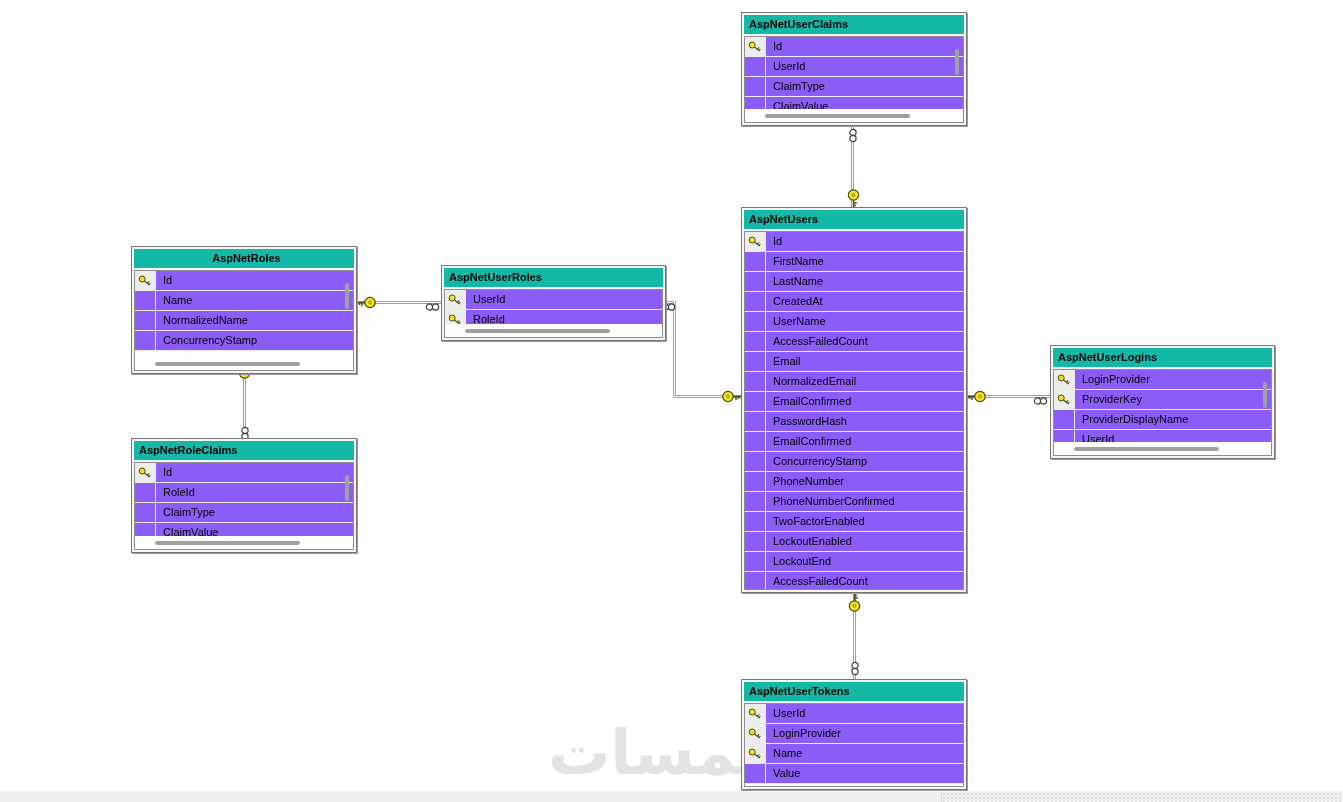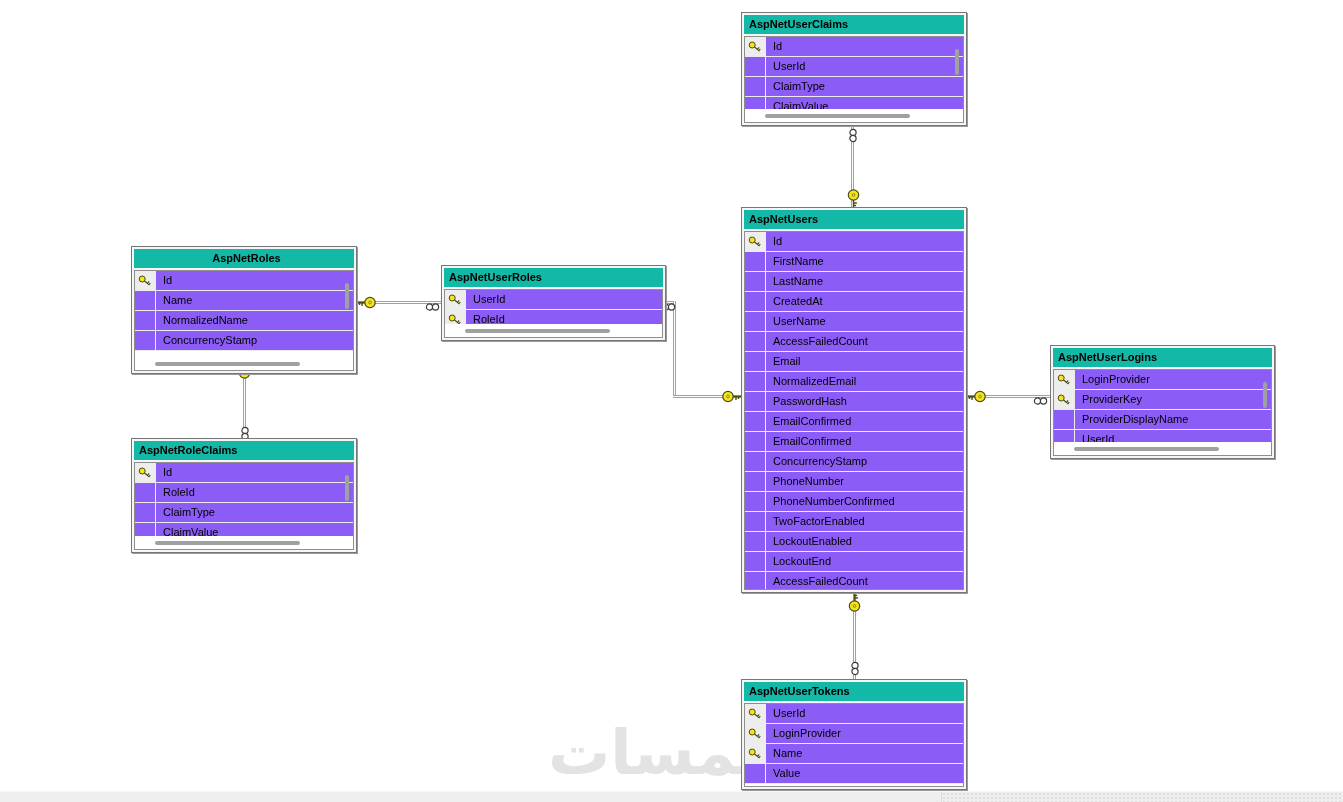--- a/index.html
+++ b/index.html
@@ -228,25 +228,25 @@
           <div class="field-row">
             <div class="cell-icon"></div>
             <div class="cell-label">Email</div>
           </div>
           <div class="field-row">
             <div class="cell-icon"></div>
             <div class="cell-label">NormalizedEmail</div>
           </div>
           <div class="field-row">
             <div class="cell-icon"></div>
+            <div class="cell-label">EmailConfirmed</div>
+          </div>
+          <div class="field-row">
+            <div class="cell-icon"></div>
             <div class="cell-label">PasswordHash</div>
-          </div>
-          <div class="field-row">
-            <div class="cell-icon"></div>
-            <div class="cell-label">EmailConfirmed</div>
           </div>
           <div class="field-row">
             <div class="cell-icon"></div>
             <div class="cell-label">EmailConfirmed</div>
           </div>
           <div class="field-row">
             <div class="cell-icon"></div>
             <div class="cell-label">ConcurrencyStamp</div>
           </div>
           <div class="field-row">

